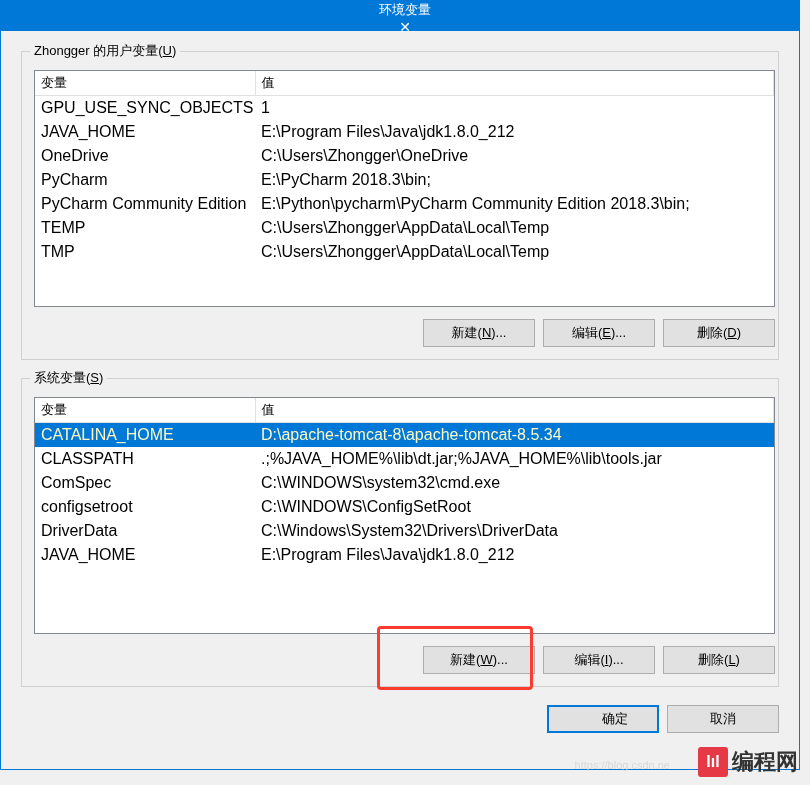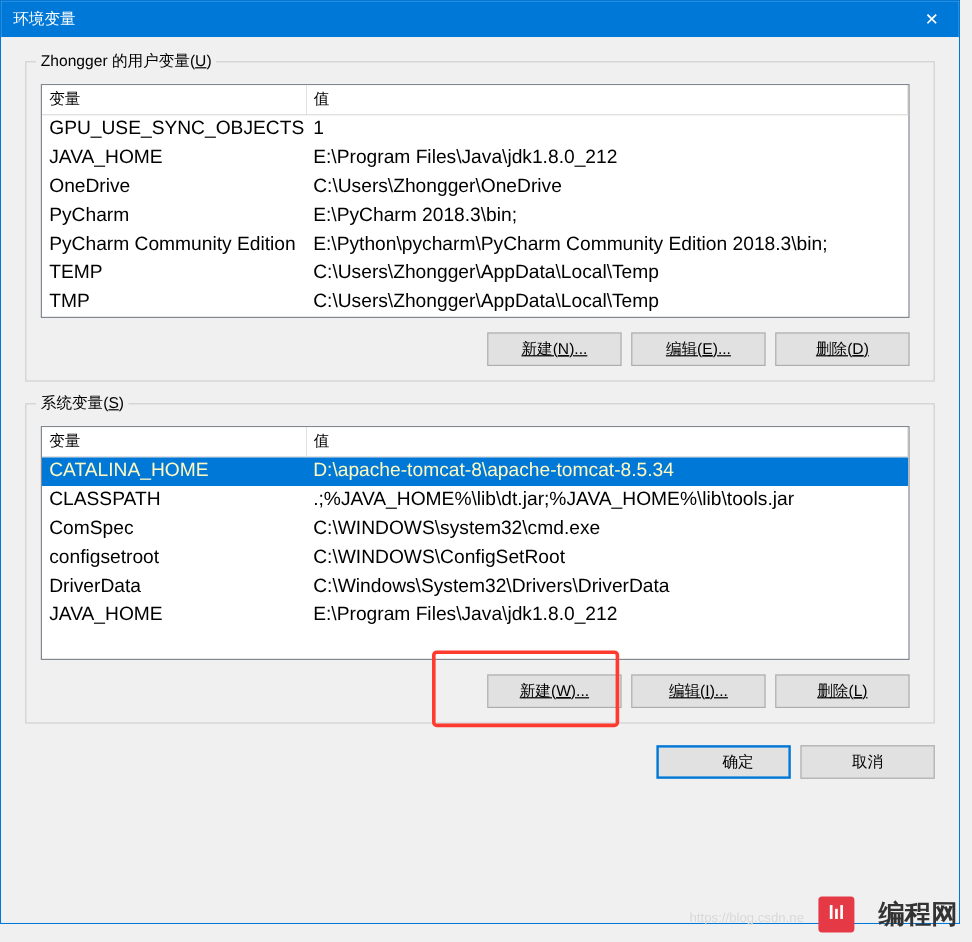--- a/index.html
+++ b/index.html
@@ -20,56 +20,57 @@
       position: relative;
     }
     .titlebar {
       background: #0078d7;
       color: #fff;
       height: 30px;
       display: flex;
       align-items: center;
       justify-content: space-between;
       padding-left: 10px;
+      flex-direction: column;
     }
     .titlebar .title { font-size: 13px; }
     .close-btn {
       width: 45px;
       height: 30px;
       display: flex;
       align-items: center;
       justify-content: center;
       cursor: pointer;
       font-size: 14px;
     }
     .content {
       padding: 20px;
       background: #f0f0f0;
       height: calc(100% - 30px);
     }
     .group {
       border: 1px solid #d0d0d0;
       background: #f0f0f0;
-      padding: 10px 20px 12px 12px;
+      padding: 10px 3px 12px 12px;
       margin-bottom: 18px;
       position: relative;
     }
     .group-label {
       position: absolute;
       top: -10px;
       left: 8px;
       background: #f0f0f0;
       padding: 0 4px;
       font-size: 13px;
     }
     .underline { text-decoration: underline; }
     .table-container {
       background: #fff;
       border: 1px solid #828790;
-      height: 195px;
+      height: 237px;
       overflow-y: scroll;
       overflow-x: hidden;
       margin-top: 8px;
     }
     .table-container::-webkit-scrollbar { width: 17px; }
     .table-container::-webkit-scrollbar-track { background: #f0f0f0; }
     .table-container::-webkit-scrollbar-thumb { background: #cdcdcd; border: 1px solid #a0a0a0; }
     .table-container::-webkit-scrollbar-button {
       background: #f0f0f0;
       height: 17px;
@@ -92,21 +93,20 @@
       position: sticky;
       top: 0;
     }
     .col-var { width: 220px; }
     tr.selected td { background: #0078d7; color: #fef9c3; }
     .button-row {
       display: flex;
       justify-content: flex-end;
       gap: 8px;
       margin-top: 12px;
-      text-decoration: underline;
     }
     .btn {
       min-width: 112px;
       height: 28px;
       background: #e1e1e1;
       border: 1px solid #adadad;
       font-family: inherit;
       font-size: 13px;
       cursor: pointer;
       padding: 0 12px;
@@ -123,21 +123,21 @@
       gap: 8px;
       margin-top: 6px;
     }
     .btn.primary { border: 2px solid #0078d7; padding-left: 36px; }
     .watermark {
       position: absolute;
       right: 12px;
       bottom: 8px;
       display: flex;
       align-items: center;
-      gap: 20px;
+      gap: 4px;
       font-size: 22px;
       font-weight: bold;
       color: #333;
       pointer-events: none;
     }
     .wm-icon {
       width: 30px;
       height: 30px;
       background: #e63946;
       color: #fff;

